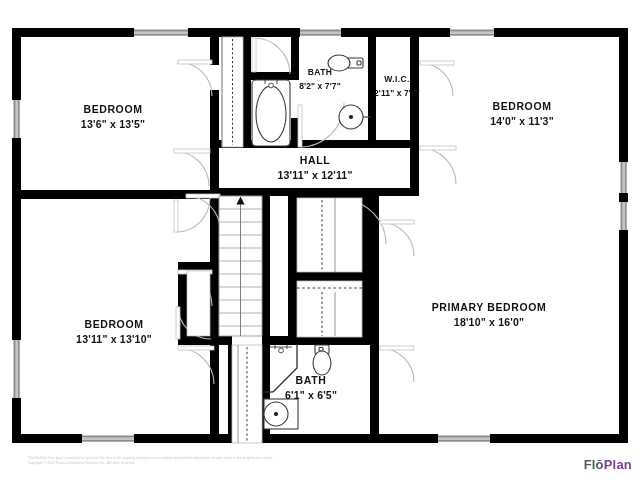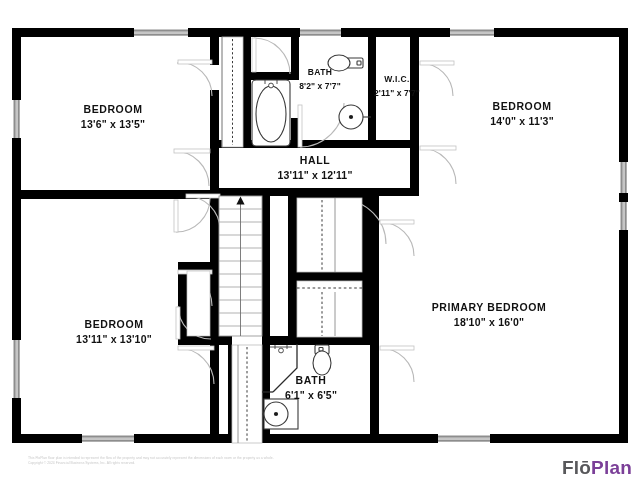--- a/index.html
+++ b/index.html
@@ -53,21 +53,21 @@
     font-size: 3.4px;
     line-height: 5.2px;
     font-family: "Liberation Sans", sans-serif;
     letter-spacing: 0.02px;
   }
   .logo {
     position: absolute;
     right: 8px;
     top: 2px;
     font-family: "Liberation Sans", sans-serif;
-    font-size: 19px;
+    font-size: 13px;
     font-weight: bold;
     letter-spacing: 0.2px;
     white-space: nowrap;
   }
   .logo .flo { color: #58585b; }
   .logo .plan { color: #7b3f98; }
 </style>
 </head>
 <body>
 

